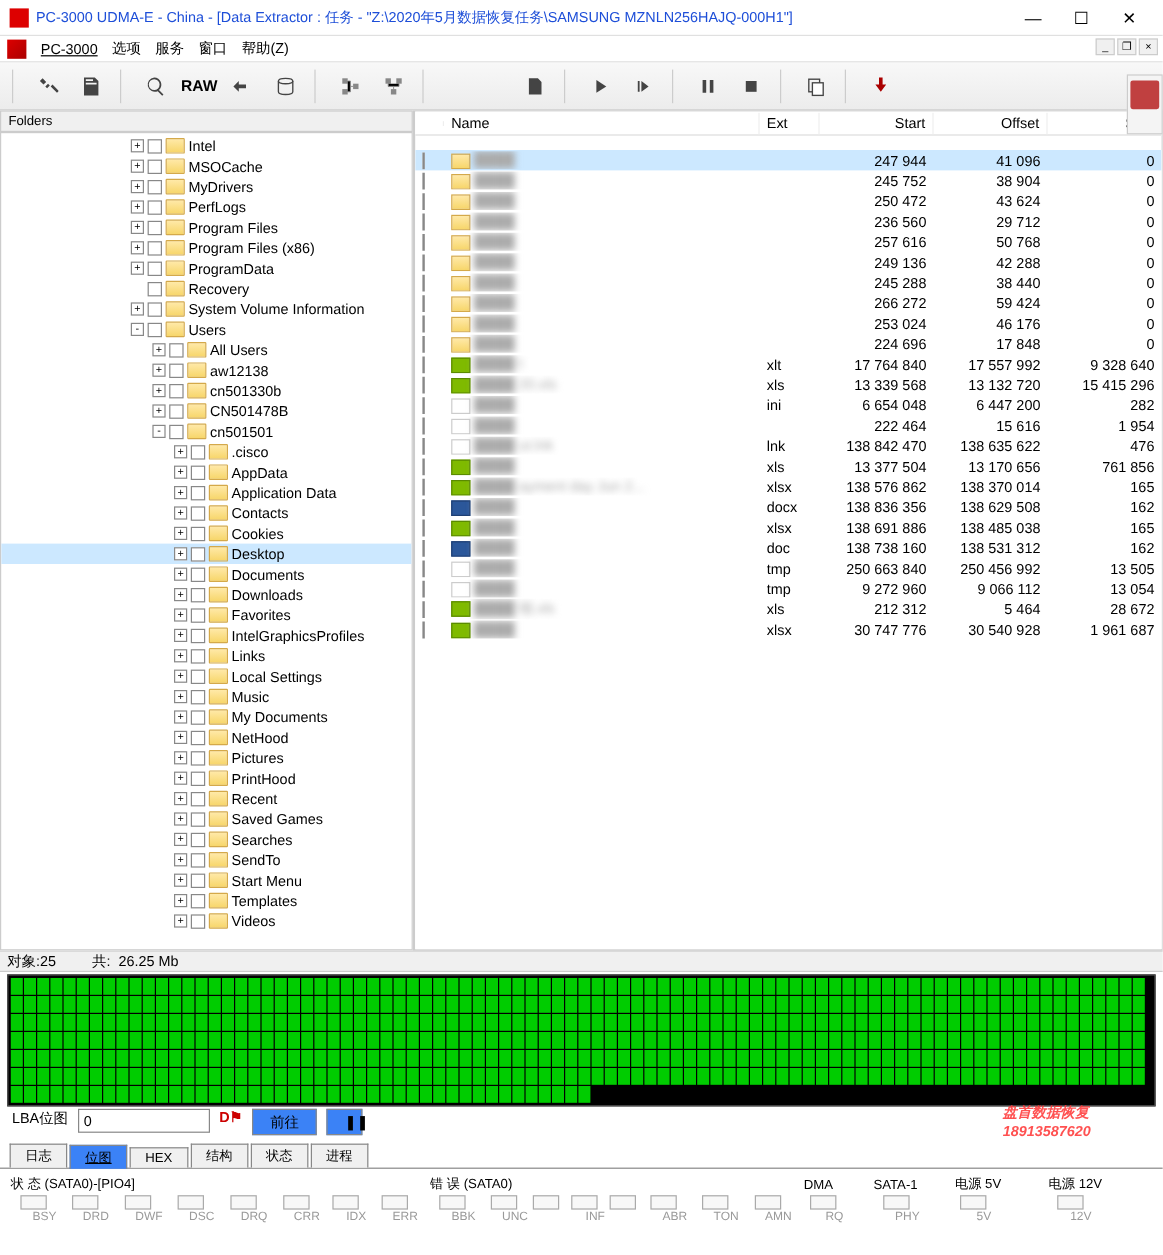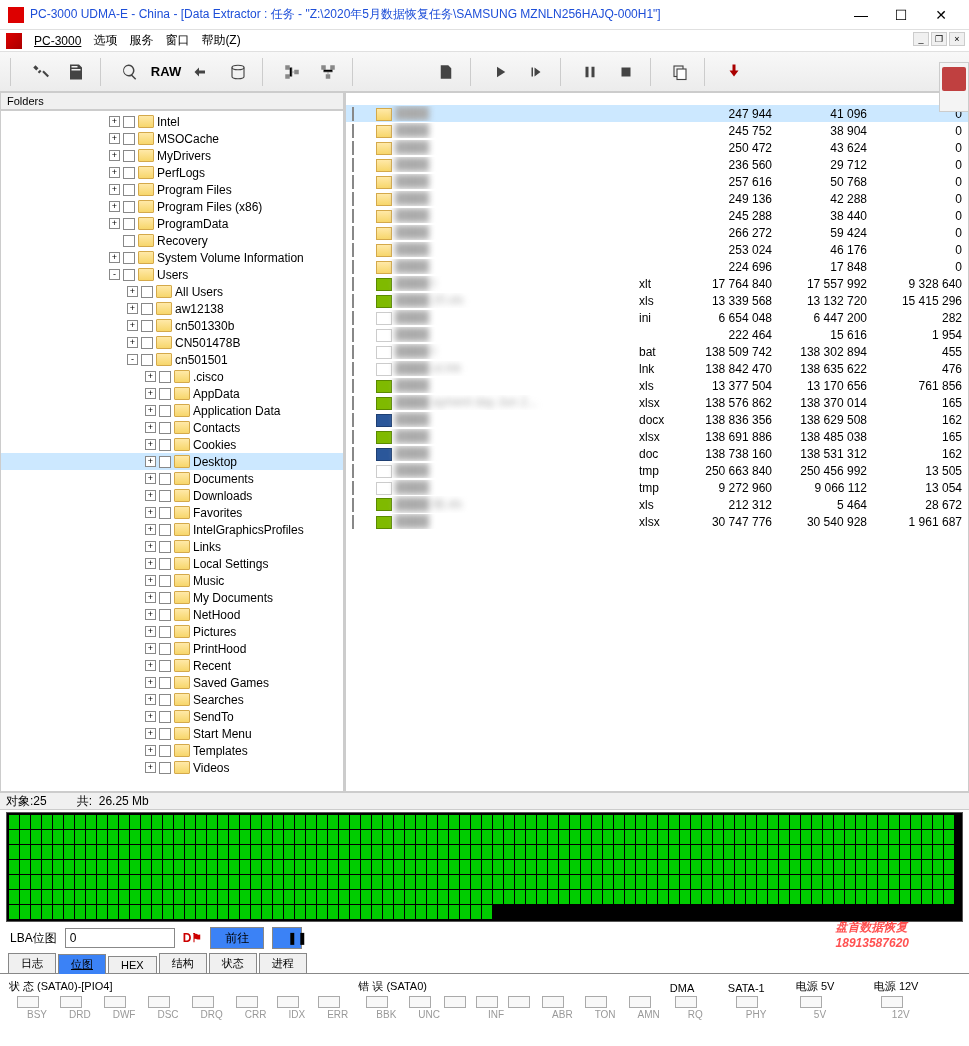--- a/index.html
+++ b/index.html
@@ -55,21 +55,21 @@
 
 .sidebar-right { position: absolute; right: 0; top: 62px; width: 30px; height: 50px; border: 1px solid #ccc; background: #f4f4f4; }
 .sidebar-icon { width: 24px; height: 24px; margin: 4px auto; background: #c04040; border-radius: 2px; }
 
 .status-strip { height: 18px; background: #f0f0f0; border-top: 1px solid #ccc; border-bottom: 1px solid #ccc; display: flex; padding: 0 6px; align-items: center; }
 .status-strip .ss-item { margin-right: 30px; }
 
 .sector-map { height: 110px; background: #000; border: 1px solid #555; margin: 2px 6px; display: flex; flex-wrap: wrap; align-content: flex-start; padding: 2px; gap: 1px; overflow: hidden; }
 .sector { width: 10px; height: 14px; background: #0c0; }
 
-.lba-row { height: 28px; display: flex; align-items: center; padding: 0 10px; gap: 8px; position: relative; }
+.lba-row { height: 28px; display: flex; align-items: flex-start; padding: 0 10px; gap: 8px; position: relative; }
 .lba-row input { width: 110px; height: 20px; border: 1px solid #888; padding: 0 4px; }
 .lba-row button { height: 22px; padding: 0 14px; border: 1px solid #888; background: #3b82f6; cursor: pointer; }
 .watermark { position: absolute; right: 60px; bottom: 2px; color: #f33; font-size: 18px; font-weight: bold; font-style: italic; opacity: 0.85; }
 
 .tabs-row { height: 22px; display: flex; align-items: flex-end; padding: 0 8px; gap: 0; border-bottom: 1px solid #888; }
 .tab { padding: 2px 12px; border: 1px solid #888; border-bottom: none; background: #f0f0f0; cursor: pointer; margin-right: 2px; font-size: 11px; }
 .tab.active { background: #3b82f6; position: relative; top: 1px; text-decoration: underline; }
 
 .bottom-status { display: flex; padding: 4px 8px; gap: 8px; align-items: flex-end; }
 .status-group { border: 1px solid transparent; }
@@ -435,20 +435,28 @@
         </div>
         <div class="tree-row" style="padding-left: 144px;">
           <span class="exp">+</span>
           <span class="chk"></span>
           <span class="folder-icon"></span>
           <span class="tree-label">Videos</span>
         </div>
       </div>
   </div>
   <div class="right-pane">
+    <div class="file-header">
+      <div class="col col-chk"></div>
+      <div class="col col-name">Name</div>
+      <div class="col col-ext">Ext</div>
+      <div class="col col-start">Start</div>
+      <div class="col col-offset">Offset</div>
+      <div class="col col-size">Size</div>
+    </div>
     <div class="file-list" id="filelist">
         <div class="file-row selected">
           <div class="cell col-chk"><span class="chk"></span></div>
           <div class="cell col-name"><span class="file-icon fi-folder"></span><span class="blur">████ </span></div>
           <div class="cell col-ext"></div>
           <div class="cell col-start">247 944</div>
           <div class="cell col-offset">41 096</div>
           <div class="cell col-size">0</div>
         </div>
         <div class="file-row">
@@ -547,28 +555,20 @@
           <div class="cell col-offset">6 447 200</div>
           <div class="cell col-size">282</div>
         </div>
         <div class="file-row">
           <div class="cell col-chk"><span class="chk"></span></div>
           <div class="cell col-name"><span class="file-icon fi-file"></span><span class="blur">████ </span></div>
           <div class="cell col-ext"></div>
           <div class="cell col-start">222 464</div>
           <div class="cell col-offset">15 616</div>
           <div class="cell col-size">1 954</div>
-        </div>
-        <div class="file-row">
-          <div class="cell col-chk"><span class="chk"></span></div>
-          <div class="cell col-name"><span class="file-icon fi-file"></span><span class="blur">████ t</span></div>
-          <div class="cell col-ext">bat</div>
-          <div class="cell col-start">138 509 742</div>
-          <div class="cell col-offset">138 302 894</div>
-          <div class="cell col-size">455</div>
         </div>
         <div class="file-row">
           <div class="cell col-chk"><span class="chk"></span></div>
           <div class="cell col-name"><span class="file-icon fi-file"></span><span class="blur">████ ut.lnk</span></div>
           <div class="cell col-ext">lnk</div>
           <div class="cell col-start">138 842 470</div>
           <div class="cell col-offset">138 635 622</div>
           <div class="cell col-size">476</div>
         </div>
         <div class="file-row">

